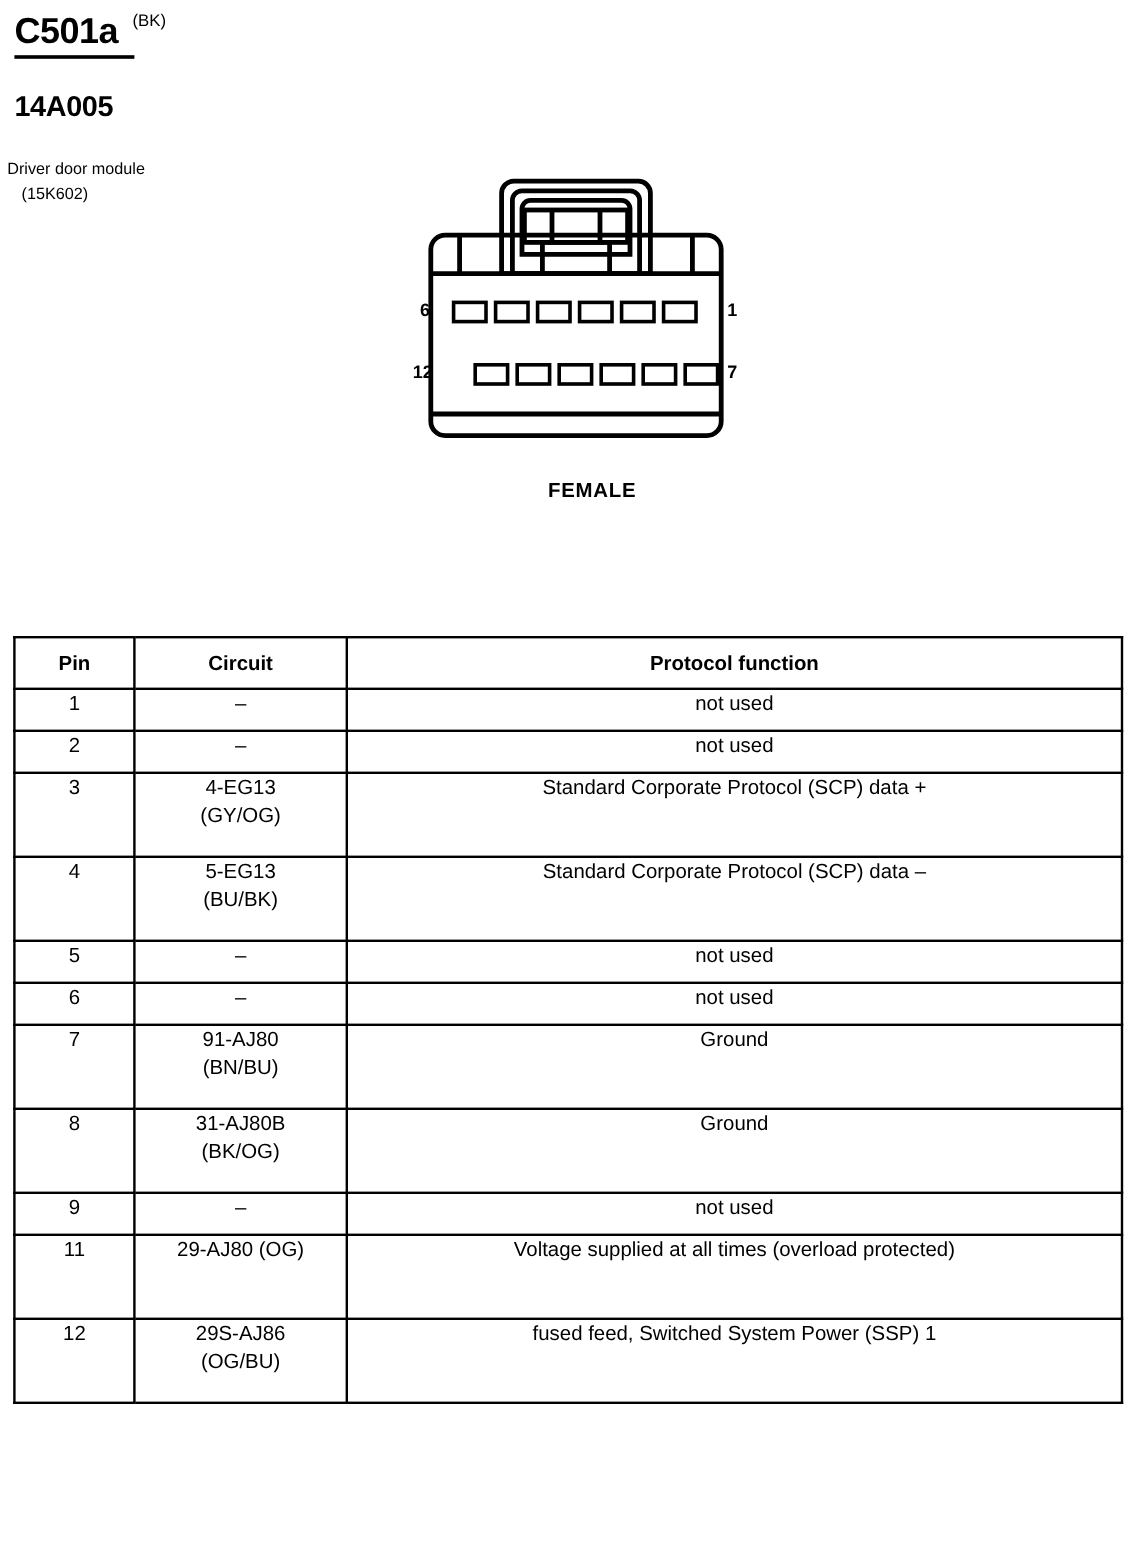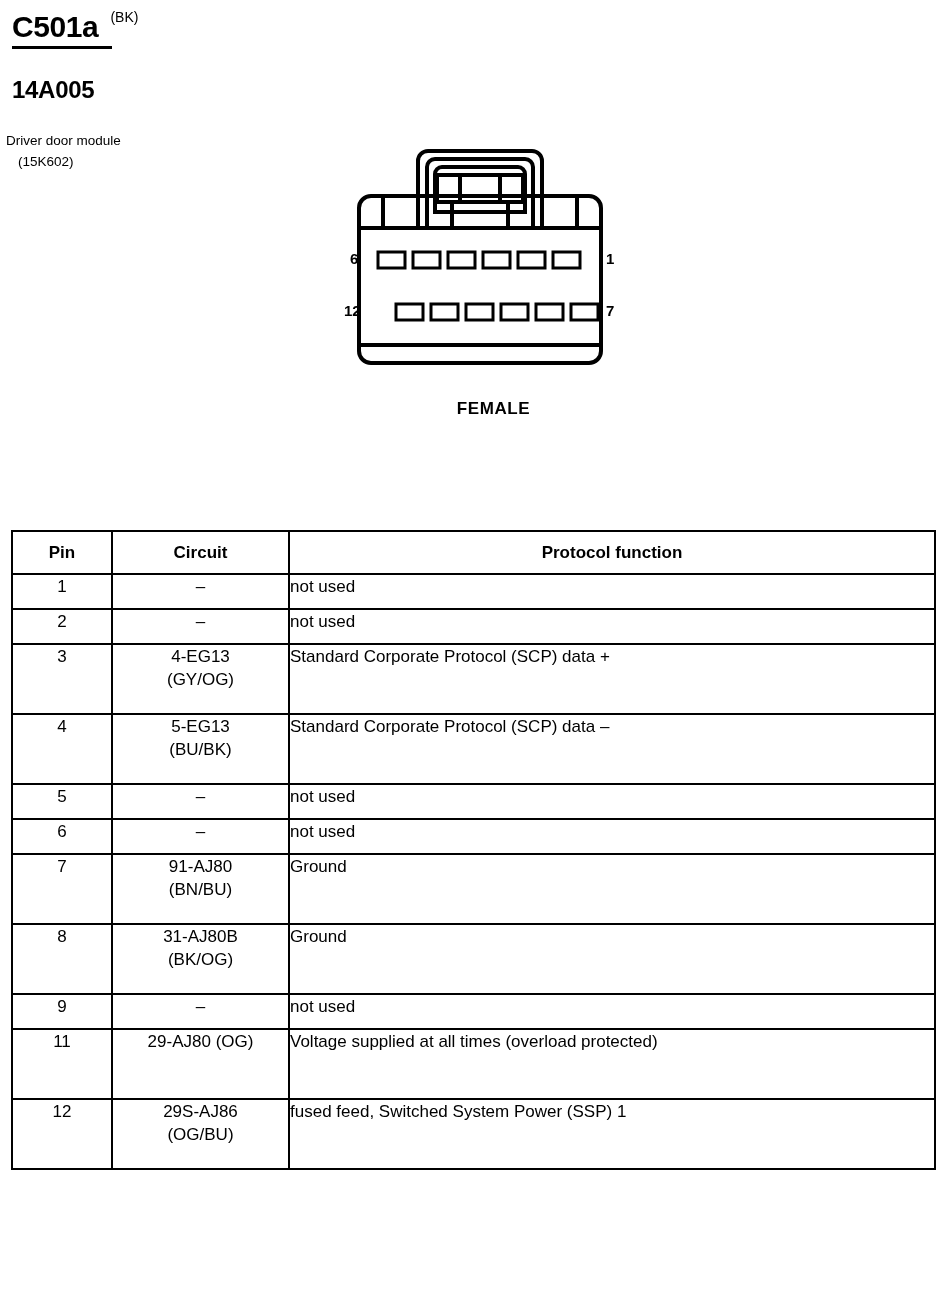--- a/index.html
+++ b/index.html
@@ -144,21 +144,21 @@
   }
   td.cell-pin {
     text-align: center;
     padding-top: 8px;
   }
   td.cell-circuit {
     text-align: center;
     padding-top: 8px;
   }
   td.cell-function {
-    text-align: left;
+    text-align: center;
     padding-top: 8px;
     padding-left: 10px;
   }
   tr.row-short td { height: 33px; }
   tr.row-tall  td { height: 68px; }
   .circuit-line2 { display: block; }
 </style>
 </head>
 <body>
 

